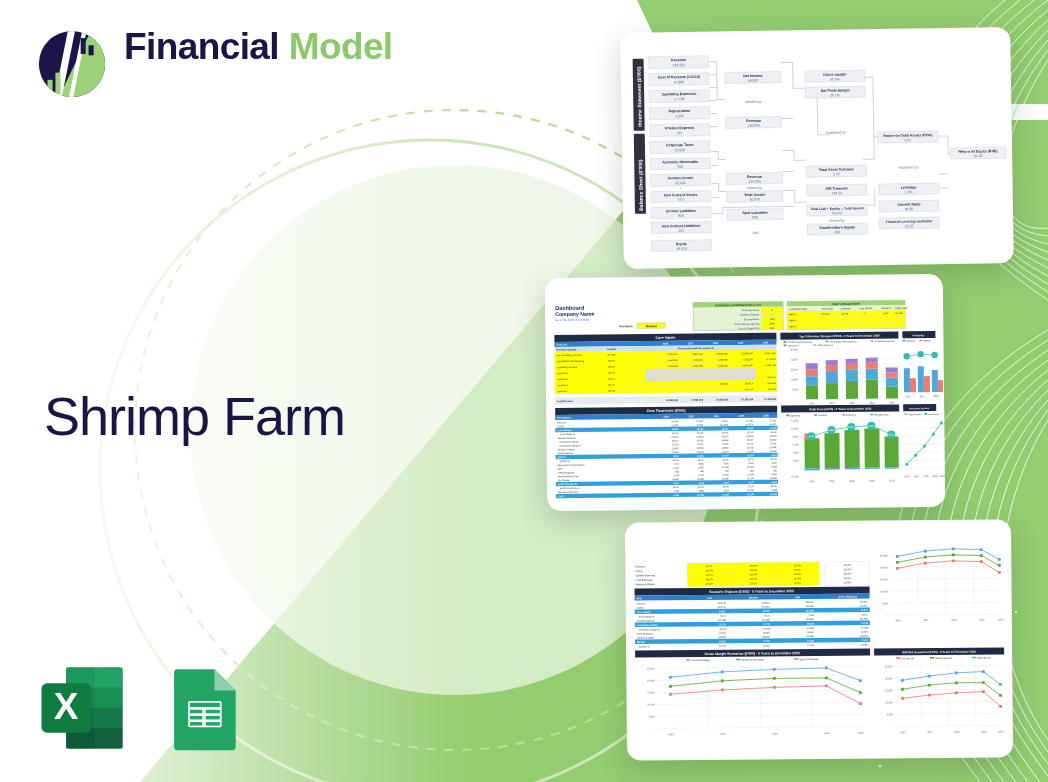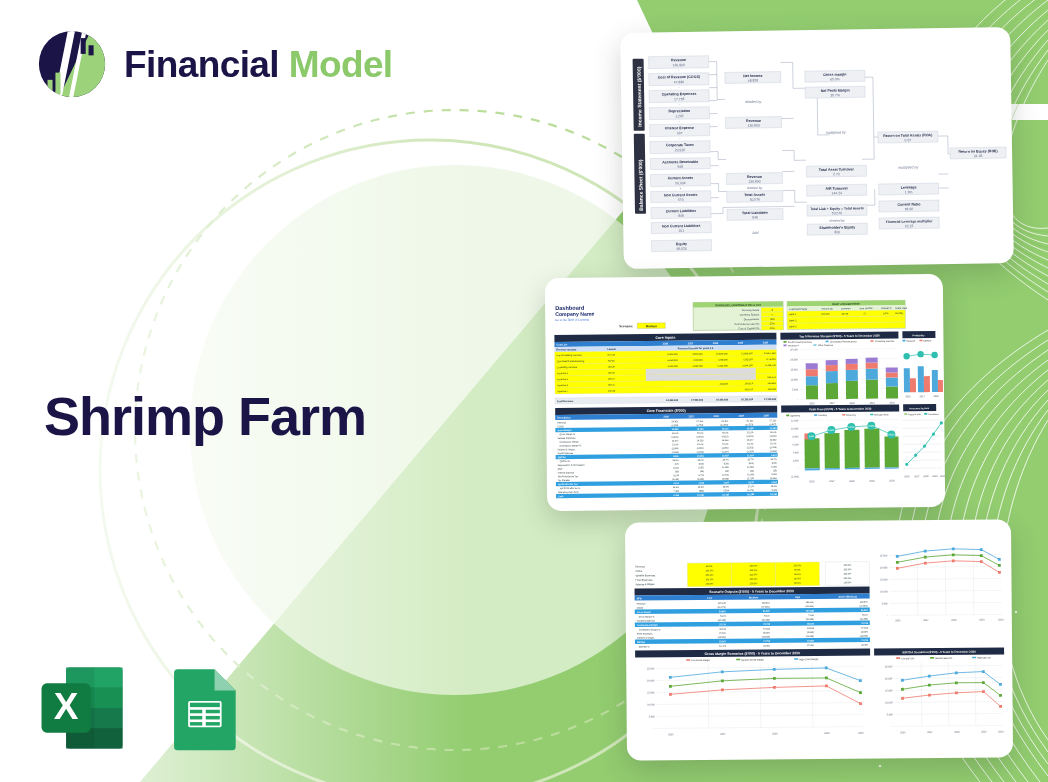--- a/index.html
+++ b/index.html
@@ -9,29 +9,29 @@
     background:#ffffff;
     font-family:"Liberation Sans","DejaVu Sans",sans-serif;
   }
   .stage{position:absolute;inset:0;overflow:hidden;}
 
   
   .bg-layer{position:absolute;inset:0;pointer-events:none;}
   .bg-svg{position:absolute;top:0;left:0;width:1048px;height:782px;}
 
   
-  .brand{position:absolute;left:36px;top:28px;display:flex;align-items:center;gap:16px;}
+  .brand{position:absolute;left:36px;top:28px;display:flex;align-items:flex-start;gap:16px;}
   .brand-mark{width:72px;height:72px;flex:0 0 auto;}
   .brand-text{font-size:37px;font-weight:700;letter-spacing:-0.6px;line-height:1;white-space:nowrap;}
   .brand-text .t1{color:#1b1447;}
   .brand-text .t2{color:#8BC96B;}
 
   .page-title{
     position:absolute;left:44px;top:352px;
-    font-size:54px;font-weight:700;color:#1b1447;letter-spacing:-1px;line-height:1.05;
+    font-size:54px;font-weight:400;color:#1b1447;letter-spacing:-1px;line-height:1.05;
     white-space:nowrap;
   }
 
   .app-icons{position:absolute;left:38px;top:664px;display:flex;gap:34px;align-items:flex-start;}
   .app-icon{width:88px;height:88px;display:block;}
 
   
   .card{
     position:absolute;background:#fff;border-radius:14px;
     box-shadow:0 10px 28px rgba(40,60,40,.22);

